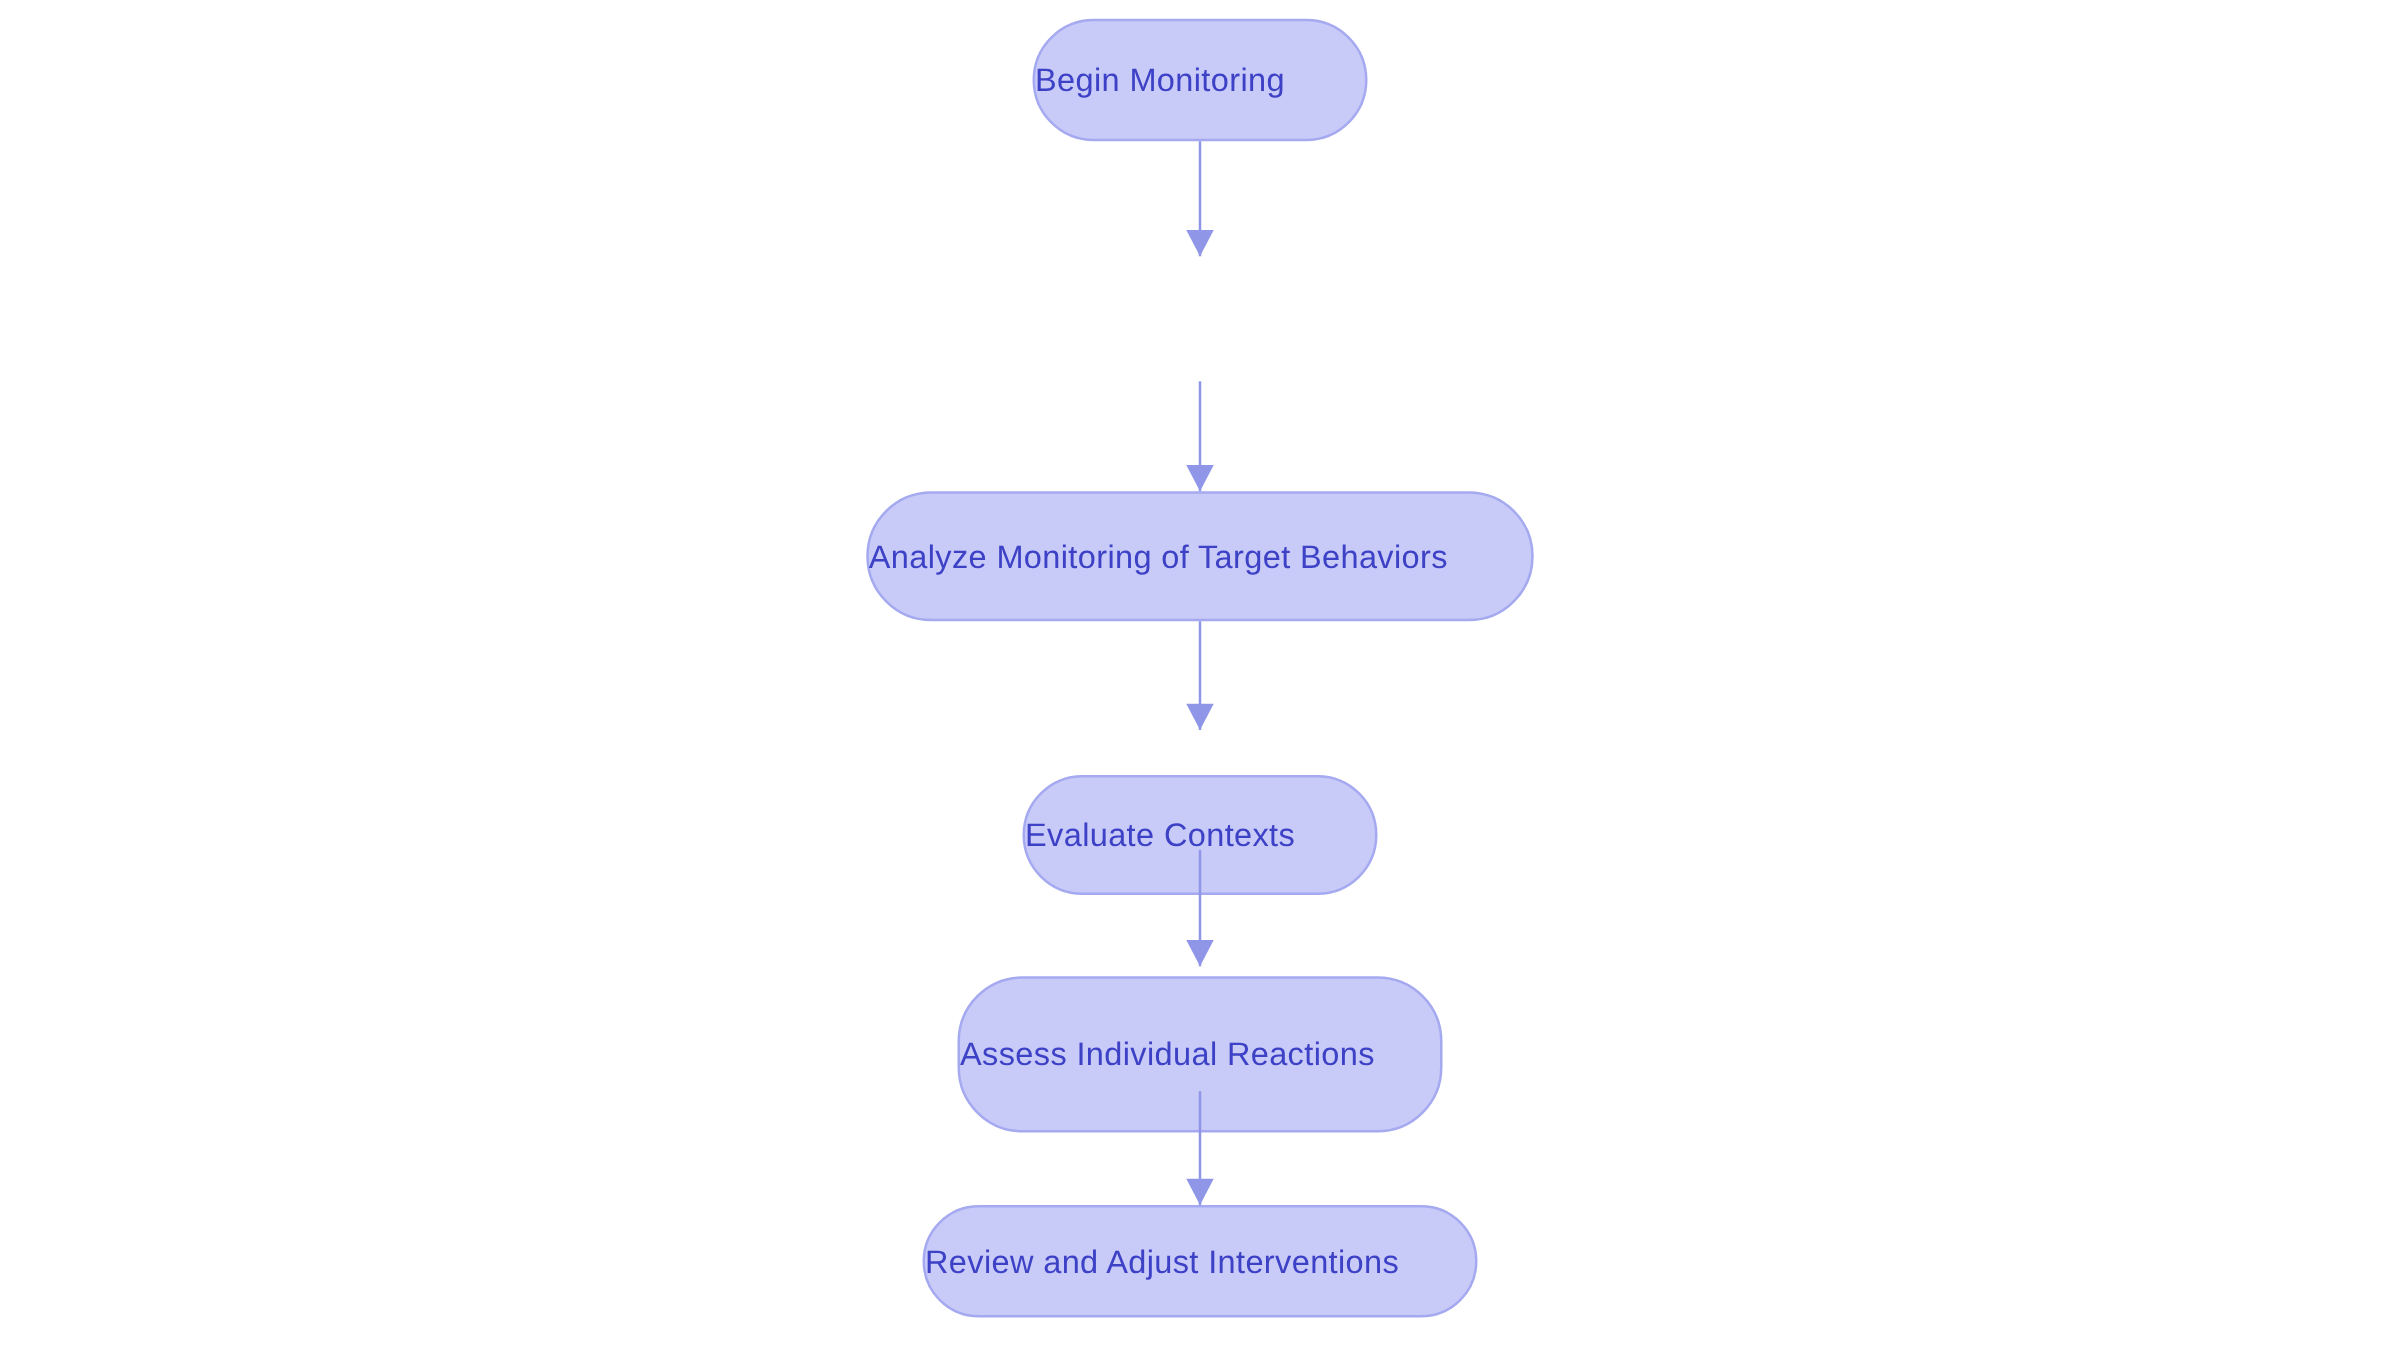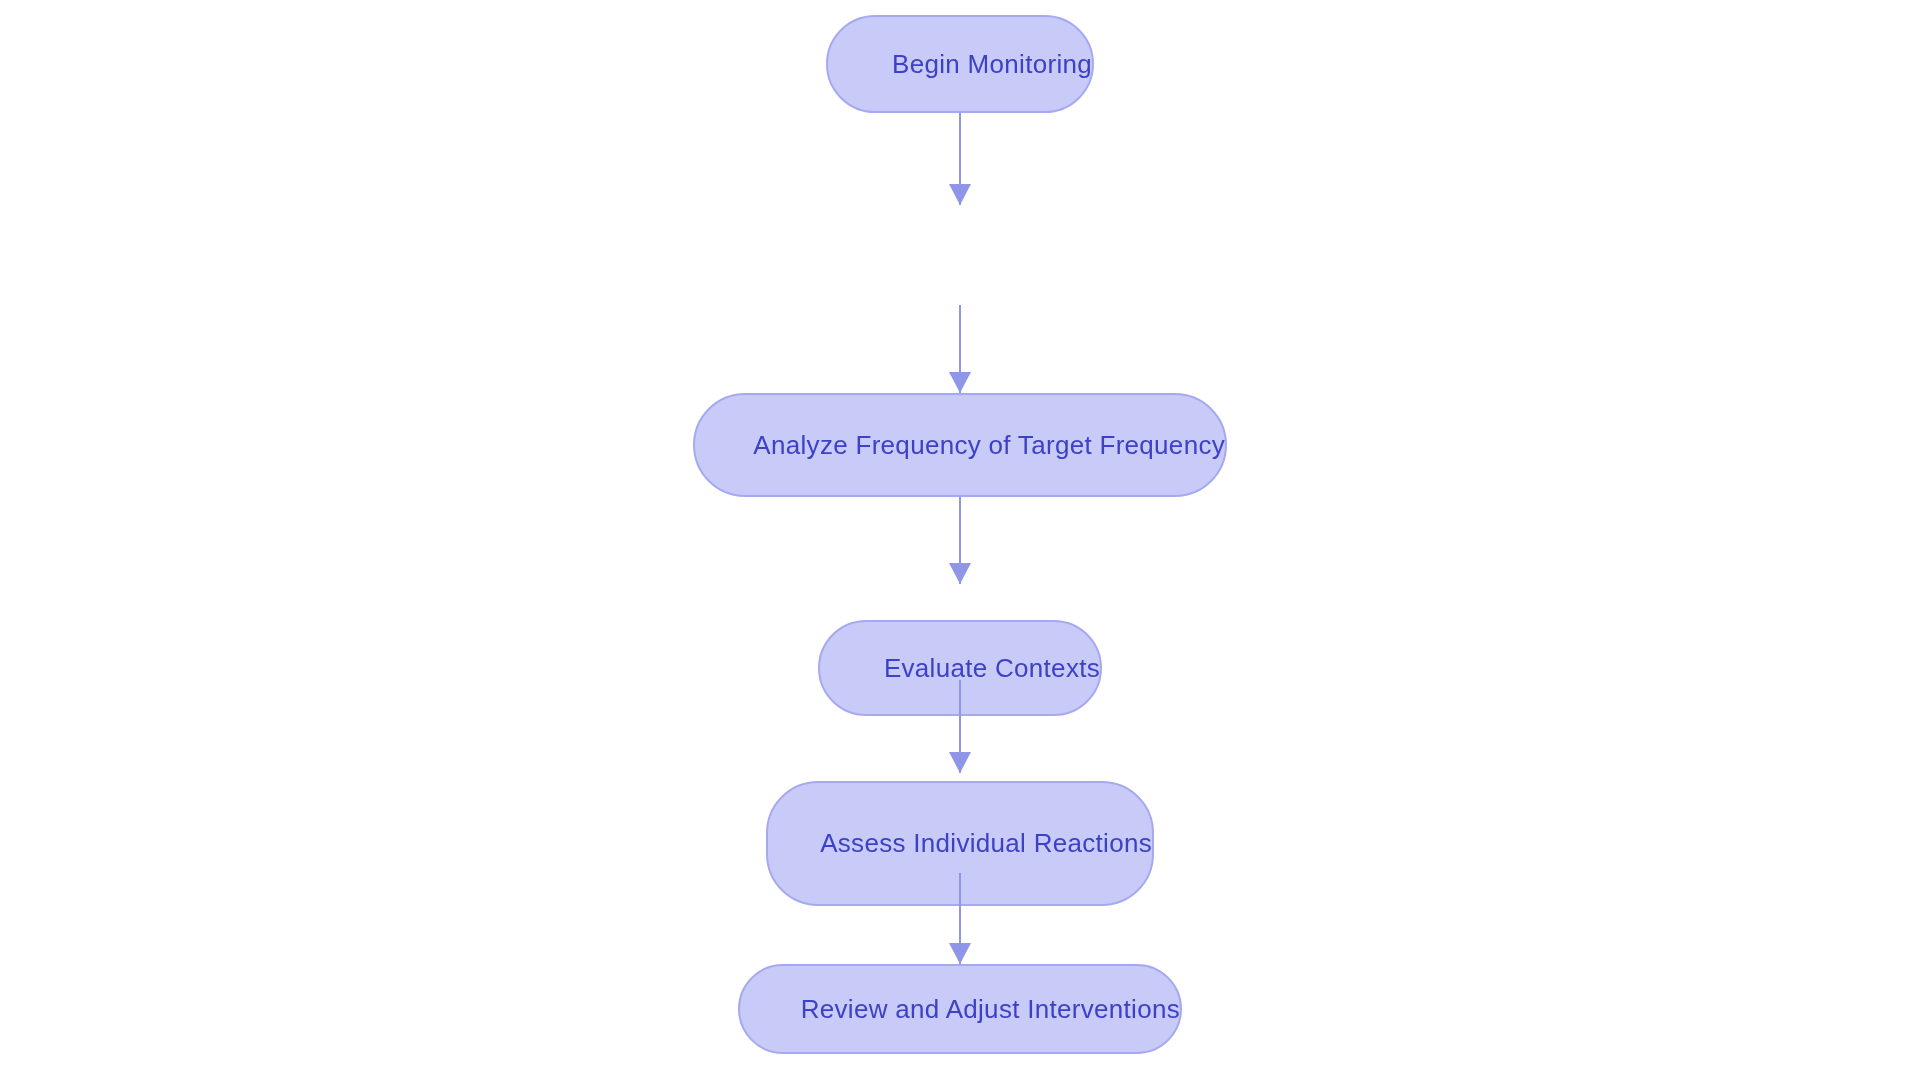--- a/index.html
+++ b/index.html
@@ -20,21 +20,21 @@
   .canvas {
     position: relative;
     width: 1920px;
     height: 1083px;
     background: var(--background);
   }
   .node {
     position: absolute;
     display: flex;
     align-items: center;
-    justify-content: flex-end;
+    justify-content: flex-start;
     background: var(--node-fill);
     border: 2px solid var(--node-border);
     border-radius: 52px;
     color: var(--node-text);
     font-size: 26px;
     letter-spacing: 0.3px;
     text-align: center;
     white-space: nowrap;
   }
   
@@ -77,21 +77,21 @@
   <div class="node node-1">
     <span>Begin Monitoring</span>
   </div>
 
   <div class="arrow arrow-1"></div>
 
 
   <div class="arrow arrow-2"></div>
 
   <div class="node node-3">
-    <span>Analyze Frequency of Target Frequency</span>
+    <span>Analyze Monitoring of Target Behaviors</span>
   </div>
 
   <div class="arrow arrow-3"></div>
 
   <div class="node node-4">
     <span>Evaluate Contexts</span>
   </div>
 
   <div class="arrow arrow-4"></div>
 

